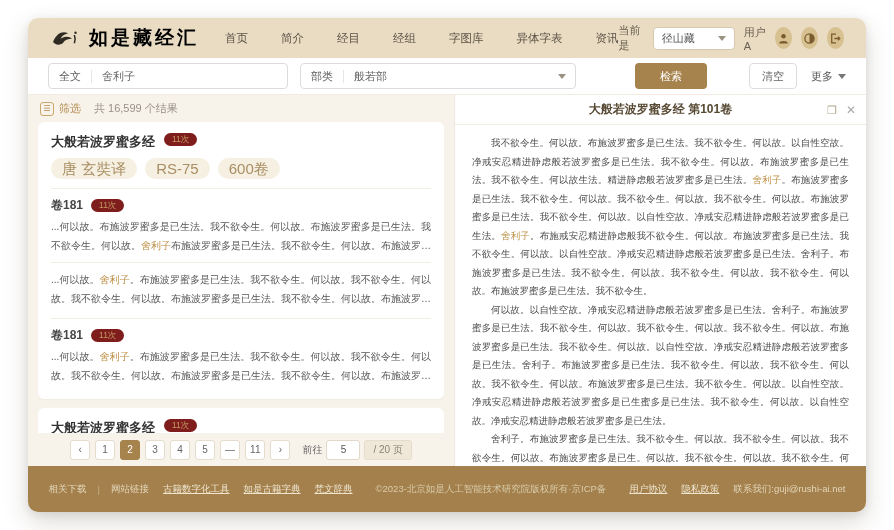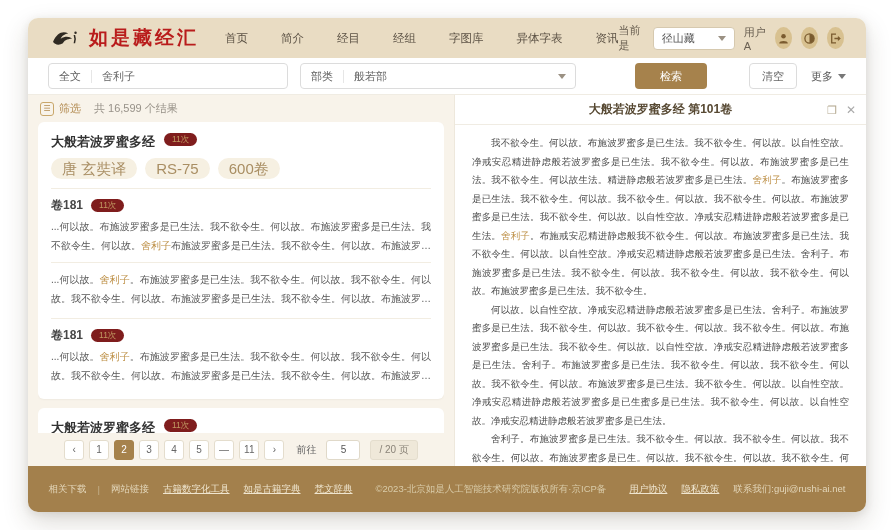--- a/index.html
+++ b/index.html
@@ -7,21 +7,21 @@
     font-family: "Liberation Sans", sans-serif; }
   .app { width: 838px; height: 494px; margin: 18px 0 0 28px; background: #fff;
     border-radius: 10px; overflow: hidden; display: flex; flex-direction: column;
     box-shadow: 0 10px 26px rgba(60,50,30,.18), 0 2px 8px rgba(60,50,30,.10); }
 
   
   .top { height: 40px; background: #e9dcc3; display: flex; align-items: center;
     padding: 0 22px; flex: none; }
   .brand { display: flex; align-items: center; gap: 7px; margin-right: 26px; }
   .brand-name { font-family: "DejaVu Serif", serif; font-weight: bold; font-size: 19px;
-    color: #b91c1c; letter-spacing: 3px; white-space: nowrap; }
+    color: #000000; letter-spacing: 3px; white-space: nowrap; }
   .nav { display: flex; gap: 33px; font-size: 11.5px; color: #5c5245; }
   .nav-item { cursor: pointer; white-space: nowrap; }
   .top-right { margin-left: auto; display: flex; align-items: center; gap: 9px;
     font-size: 11px; color: #6a6052; }
   .repo-select { background: #fff; border: 1px solid #d6c9af; border-radius: 4px;
     height: 23px; min-width: 82px; padding: 0 8px; display: flex; align-items: center;
     gap: 14px; color: #555; cursor: pointer; }
   .caret { width: 0; height: 0; border-left: 4px solid transparent;
     border-right: 4px solid transparent; border-top: 5px solid #9b9183; margin-left: auto; }
   .icon-btn { width: 22px; height: 22px; border-radius: 50%; background: #d8c190;
@@ -81,21 +81,21 @@
     -webkit-box-orient: vertical; overflow: hidden; max-height: 39px; }
   .snippet + .snippet { border-top: 1px solid #f2ede2; padding-top: 7px; max-height: 46px; }
   .hl { color: #bd8f45; }
 
   .pagination { height: 33px; flex: none; display: flex; align-items: center;
     justify-content: center; gap: 5px; font-size: 10px; color: #666; }
   .pg { min-width: 20px; height: 20px; padding: 0 4px; border: 1px solid #e4ddcd;
     background: #fff; border-radius: 3px; display: flex; align-items: center;
     justify-content: center; color: #666; cursor: pointer; }
   .pg.active { background: #a6824c; border-color: #a6824c; color: #fff; }
-  .goto { display: flex; align-items: center; gap: 10px; margin-left: 7px; }
+  .goto { display: flex; align-items: center; gap: 4px; margin-left: 7px; }
   .goto-label { color: #666; }
   .goto input { width: 34px; height: 20px; border: 1px solid #e0d9c9; border-radius: 3px;
     text-align: center; font-size: 10px; color: #555; outline: none; font-family: inherit;
     background:#fff; }
   .goto-suffix { height: 20px; background: #efe8d9; border: 1px solid #e4ddcd;
     border-radius: 3px; display: flex; align-items: center; padding: 0 8px; color: #8a8378; }
 
   
   .right { flex: 1; min-width: 0; background: #fff; border-left: 1px solid #eee8dc;
     display: flex; flex-direction: column; min-height: 0; }

